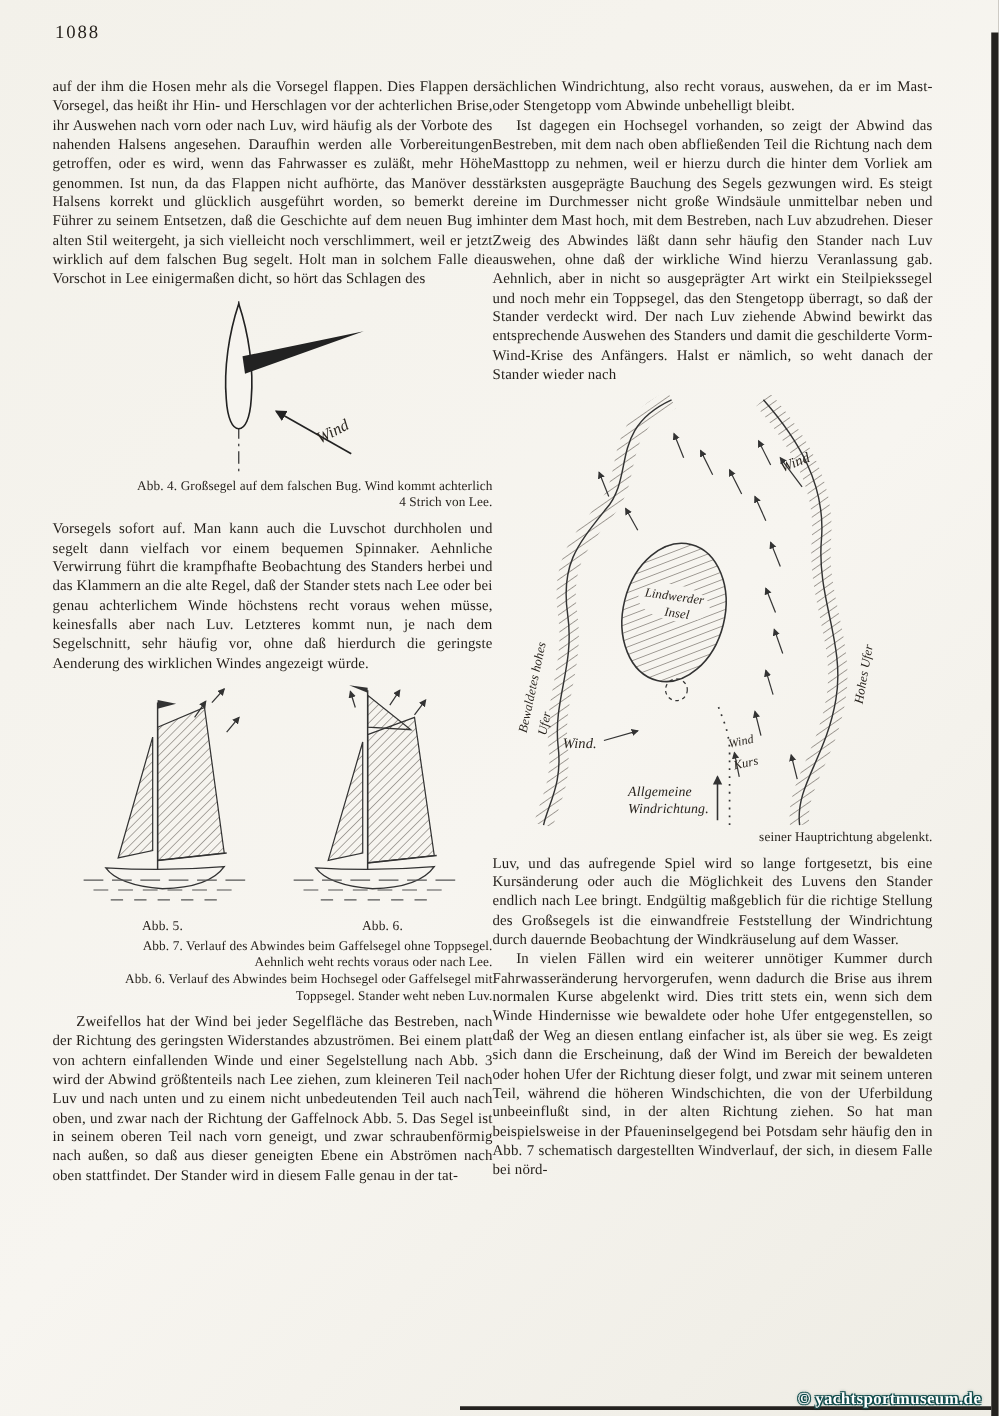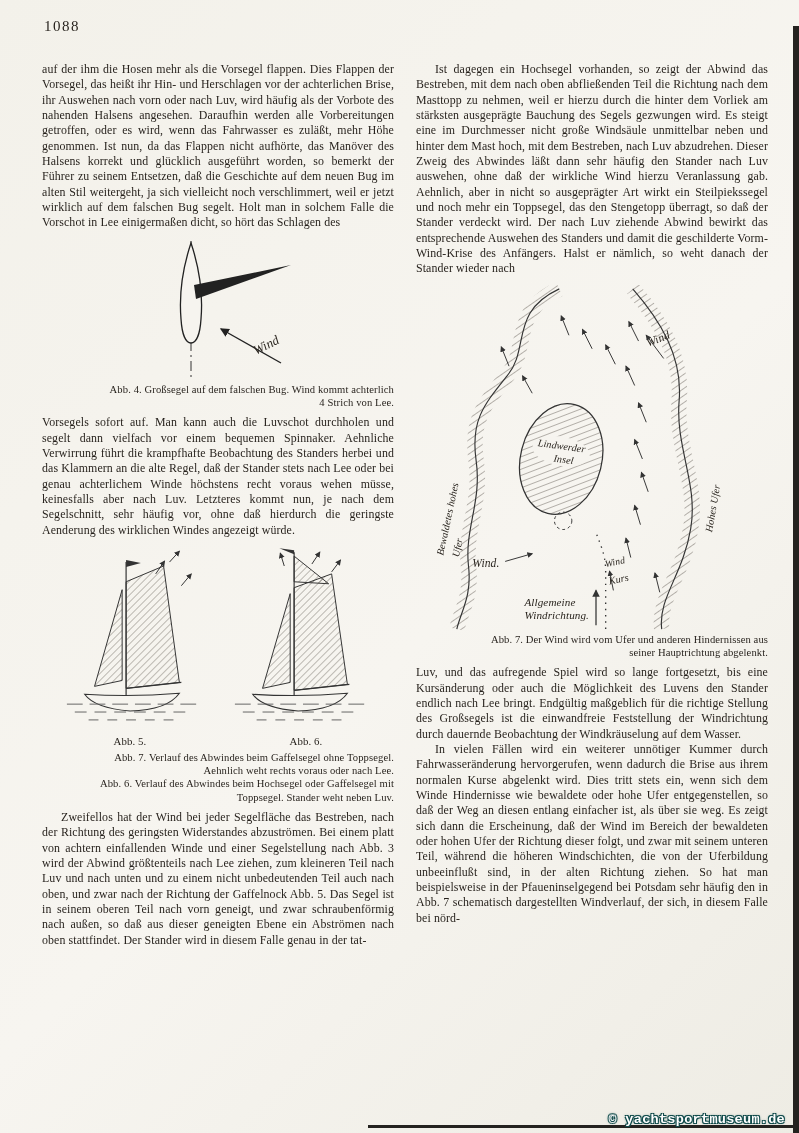--- a/index.html
+++ b/index.html
@@ -2,36 +2,36 @@
 <html><head>
 <meta charset="utf-8">
 <style>
   html,body{margin:0;padding:0;background:#9a978f;}
   .page{
     position:relative;width:799px;height:1133px;margin:0 auto;overflow:hidden;
     background:linear-gradient(135deg,#f3f1ea 0%,#f7f5f0 55%,#eeece4 100%);
     font-family:"Liberation Serif","DejaVu Serif",serif;color:#241f1a;
   }
   .pageno{position:absolute;top:18px;left:44px;font-size:15px;letter-spacing:1.5px;}
-  .cols{position:absolute;top:62px;left:42px;display:flex;gap:22px;}
+  .cols{position:absolute;top:62px;left:42px;display:flex;gap:0;}
   .col{width:352px;font-size:11.9px;line-height:1.29;text-align:justify;letter-spacing:.1px;}
   .col p{margin:0;}
   .col p.ind{text-indent:1.6em;}
   figure{margin:8px 0 6px;text-align:center;}
   .cap{font-size:10.6px;line-height:1.25;text-align:right;margin:2px 0 0;letter-spacing:.1px;}
   .figrow{display:flex;justify-content:space-between;align-items:flex-end;padding:0 6px;}
   .figlabels{display:flex;justify-content:space-around;font-size:10.8px;margin:1px 0 2px;}
   .capblock{margin-bottom:6px;}
   svg{display:block;margin:0 auto;}
   .hand{font-style:italic;}
   .edge-right{position:absolute;top:26px;right:0;width:6px;height:1107px;background:#24221f;}
   .edge-bottom{position:absolute;right:6px;bottom:5px;width:425px;height:3px;background:#24221f;}
   .watermark{
     position:absolute;right:14px;bottom:6px;
-    font-family:Liberation Mono, monospace;font-weight:bold;font-size:13.5px;
+    font-family:Liberation Serif, serif;font-weight:bold;font-size:13.5px;
     color:#ffffff;letter-spacing:.3px;
     text-shadow:-1px -1px 0 #0f4a4a,1px -1px 0 #0f4a4a,-1px 1px 0 #0f4a4a,1px 1px 0 #0f4a4a,0 0 3px #0f4a4a;
   }
 </style>
 </head>
 <body>
 
 <div class="page">
 
   <div class="pageno">1088</div>
@@ -125,20 +125,21 @@
           <div>Aehnlich weht rechts voraus oder nach Lee.</div>
           <div>Abb. 6. Verlauf des Abwindes beim Hochsegel oder Gaffelsegel mit</div>
           <div>Toppsegel.  Stander weht neben Luv.</div>
         </div>
       </figure>
 
       <p class="ind">Zweifellos hat der Wind bei jeder Segelfläche das Bestreben, nach der Richtung des geringsten Widerstandes abzuströmen. Bei einem platt von achtern einfallenden Winde und einer Segelstellung nach Abb. 3 wird der Abwind größtenteils nach Lee ziehen, zum kleineren Teil nach Luv und nach unten und zu einem nicht unbedeutenden Teil auch nach oben, und zwar nach der Richtung der Gaffelnock Abb. 5. Das Segel ist in seinem oberen Teil nach vorn geneigt, und zwar schraubenförmig nach außen, so daß aus dieser geneigten Ebene ein Abströmen nach oben stattfindet. Der Stander wird in diesem Falle genau in der tat-</p>
     </div>
 
     <div class="col">
+      <p>sächlichen Windrichtung, also recht voraus, auswehen, da er im Mast- oder Stengetopp vom Abwinde unbehelligt bleibt.</p>
       <p class="ind">Ist dagegen ein Hochsegel vorhanden, so zeigt der Abwind das Bestreben, mit dem nach oben abfließenden Teil die Richtung nach dem Masttopp zu nehmen, weil er hierzu durch die hinter dem Vorliek am stärksten ausgeprägte Bauchung des Segels gezwungen wird. Es steigt eine im Durchmesser nicht große Windsäule unmittelbar neben und hinter dem Mast hoch, mit dem Bestreben, nach Luv abzudrehen. Dieser Zweig des Abwindes läßt dann sehr häufig den Stander nach Luv auswehen, ohne daß der wirkliche Wind hierzu Veranlassung gab. Aehnlich, aber in nicht so ausgeprägter Art wirkt ein Steilpiekssegel und noch mehr ein Toppsegel, das den Stengetopp überragt, so daß der Stander verdeckt wird. Der nach Luv ziehende Abwind bewirkt das entsprechende Auswehen des Standers und damit die geschilderte Vorm-Wind-Krise des Anfängers. Halst er nämlich, so weht danach der Stander wieder nach</p>
 
       <figure>
         <svg width="360" height="346" viewBox="0 0 372 358">
           <defs>
             <pattern id="h7" width="6" height="6" patternTransform="rotate(55)" patternUnits="userSpaceOnUse">
               <line x1="0" y1="0" x2="0" y2="6" stroke="#4a443c" stroke-width="0.8"></line>
             </pattern>
             <marker id="ah7" markerWidth="7" markerHeight="7" refX="5" refY="3" orient="auto">
               <path d="M0 0 L6 3 L0 6 Z" fill="#333"></path>
@@ -188,21 +189,20 @@
           <text x="200" y="310" class="hand" font-size="10.5" fill="#2a251f" transform="rotate(-12 200 310)">Kurs</text>
 
           <text x="112" y="332" class="hand" font-size="11.5" fill="#2a251f">Allgemeine</text>
           <text x="112" y="346" class="hand" font-size="11.5" fill="#2a251f">Windrichtung.</text>
 
           <text x="28" y="280" class="hand" font-size="10.5" fill="#2a251f" transform="rotate(-78 28 280)">Bewaldetes hohes</text>
           <text x="44" y="282" class="hand" font-size="10.5" fill="#2a251f" transform="rotate(-78 44 282)">Ufer</text>
           <text x="306" y="256" class="hand" font-size="10.5" fill="#2a251f" transform="rotate(-80 306 256)">Hohes Ufer</text>
         </svg>
         <div class="cap capblock">
-          <div>Abb. 7. Der Wind wird vom Ufer und anderen Hindernissen aus</div>
           <div>seiner Hauptrichtung abgelenkt.</div>
         </div>
       </figure>
 
       <p>Luv, und das aufregende Spiel wird so lange fortgesetzt, bis eine Kursänderung oder auch die Möglichkeit des Luvens den Stander endlich nach Lee bringt. Endgültig maßgeblich für die richtige Stellung des Großsegels ist die einwandfreie Feststellung der Windrichtung durch dauernde Beobachtung der Windkräuselung auf dem Wasser.</p>
       <p class="ind">In vielen Fällen wird ein weiterer unnötiger Kummer durch Fahrwasseränderung hervorgerufen, wenn dadurch die Brise aus ihrem normalen Kurse abgelenkt wird. Dies tritt stets ein, wenn sich dem Winde Hindernisse wie bewaldete oder hohe Ufer entgegenstellen, so daß der Weg an diesen entlang einfacher ist, als über sie weg. Es zeigt sich dann die Erscheinung, daß der Wind im Bereich der bewaldeten oder hohen Ufer der Richtung dieser folgt, und zwar mit seinem unteren Teil, während die höheren Windschichten, die von der Uferbildung unbeeinflußt sind, in der alten Richtung ziehen. So hat man beispielsweise in der Pfaueninselgegend bei Potsdam sehr häufig den in Abb. 7 schematisch dargestellten Windverlauf, der sich, in diesem Falle bei nörd-</p>
     </div>
   </div>
 
   <div class="edge-right"></div>

